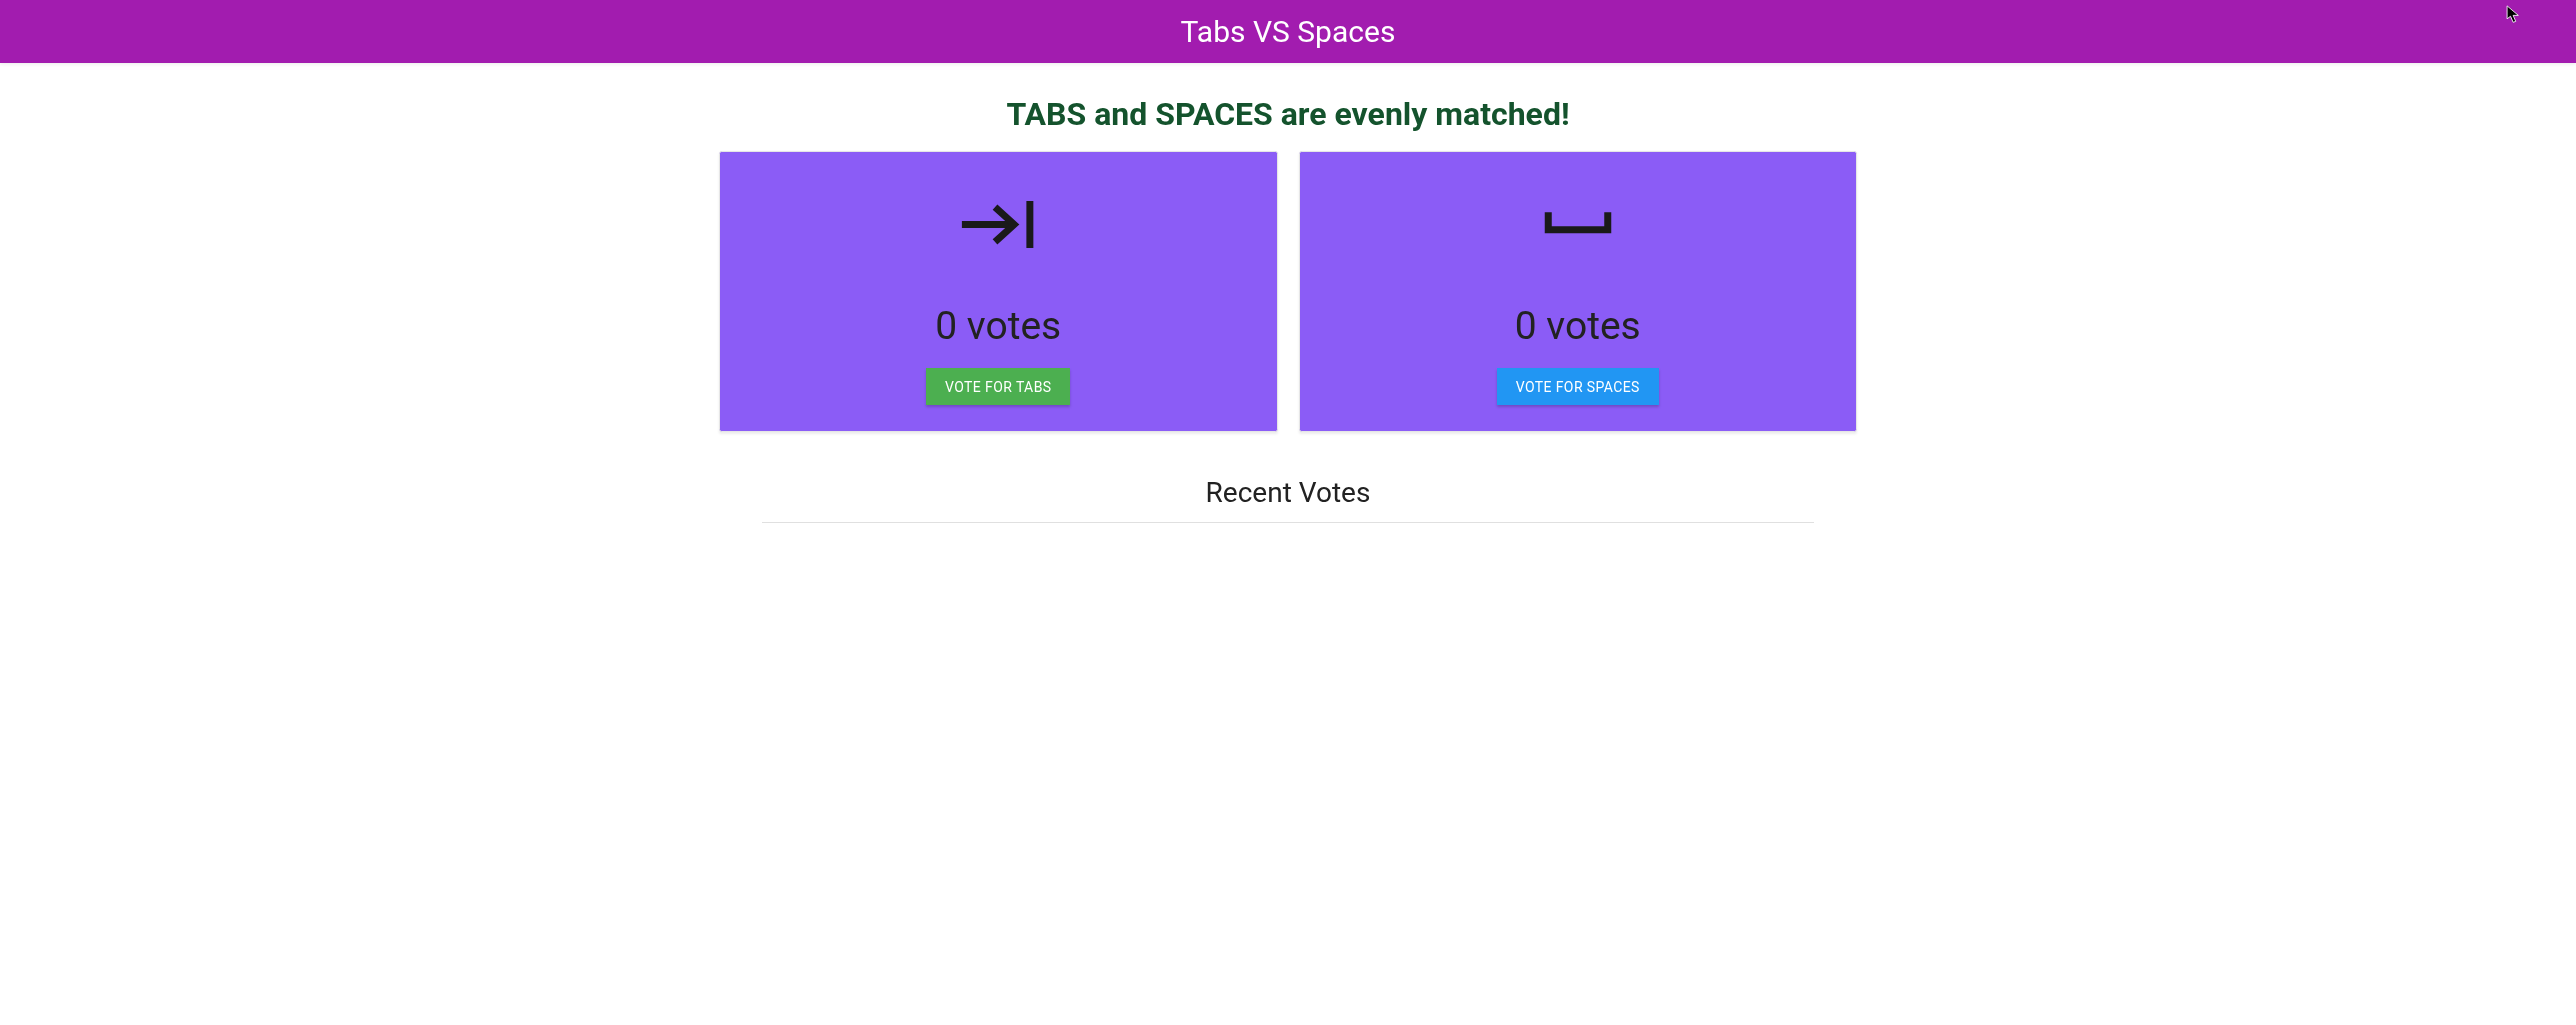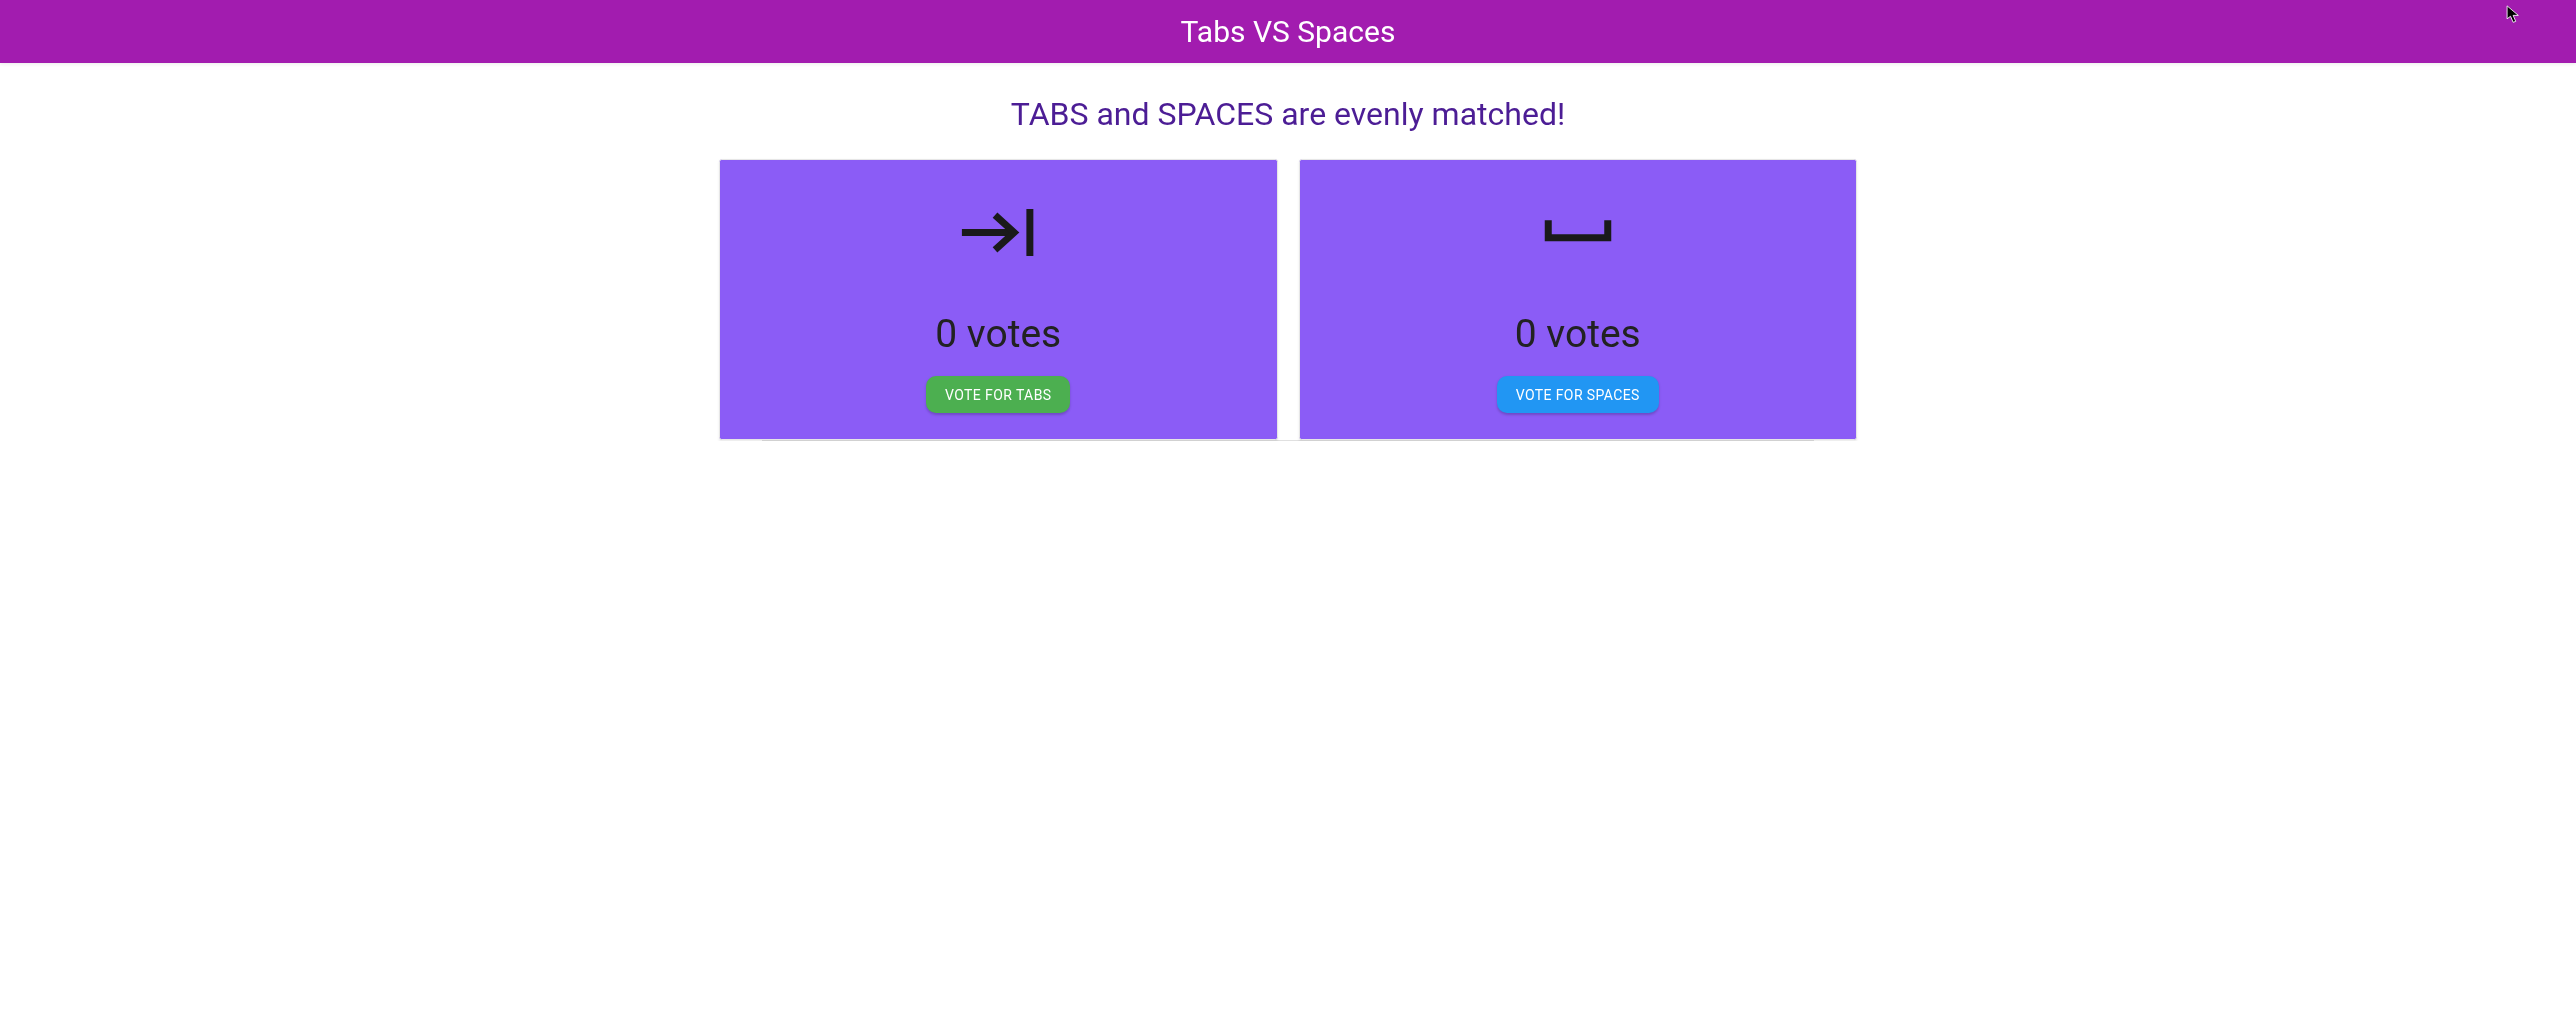--- a/index.html
+++ b/index.html
@@ -26,24 +26,24 @@
     
     .container {
       max-width: 1166px;
       margin: 0 auto;
       padding: 0 14px;
     }
     
     .status-heading {
       text-align: center;
       font-size: 32px;
-      font-weight: 400;
+      font-weight: 700;
       margin-top: 32px;
-      margin-bottom: 26px;
-      color: #4c1d95;
+      margin-bottom: 18px;
+      color: #14532d;
     }
     
     .cards-row {
       display: flex;
       gap: 21px;
     }
     
     .vote-card {
       flex: 1;
       background: #8b5cf6;
@@ -74,21 +74,21 @@
       margin-bottom: 19px;
     }
     
     .vote-button {
       display: inline-block;
       border: none;
       color: #ffffff;
       font-size: 14px;
       letter-spacing: 0.4px;
       padding: 10.5px 19px;
-      border-radius: 10px;
+      border-radius: 0;
       cursor: pointer;
       box-shadow: 0 1.8px 2.6px rgba(0,0,0,0.2);
       font-family: inherit;
     }
     
     .btn-green {
       background: #4caf50;
     }
     
     .btn-blue {
@@ -157,20 +157,21 @@
             <polyline points="6,6 6,26 74,26 74,6"></polyline>
           </g>
         </svg>
       </div>
       <div class="vote-count">0 votes</div>
       <button class="vote-button btn-blue">VOTE FOR SPACES</button>
     </div>
 
   </div>
 
+  <h3 class="recent-heading">Recent Votes</h3>
   <hr class="divider">
 
 </div>
 
 <div class="cursor">
   <svg width="16" height="19" viewBox="0 0 18 22">
     <polygon points="1,1 1,16 5,13 8,20 11,19 8,12 14,12" fill="#000000" stroke="#ffffff" stroke-width="1"></polygon>
   </svg>
 </div>
 

